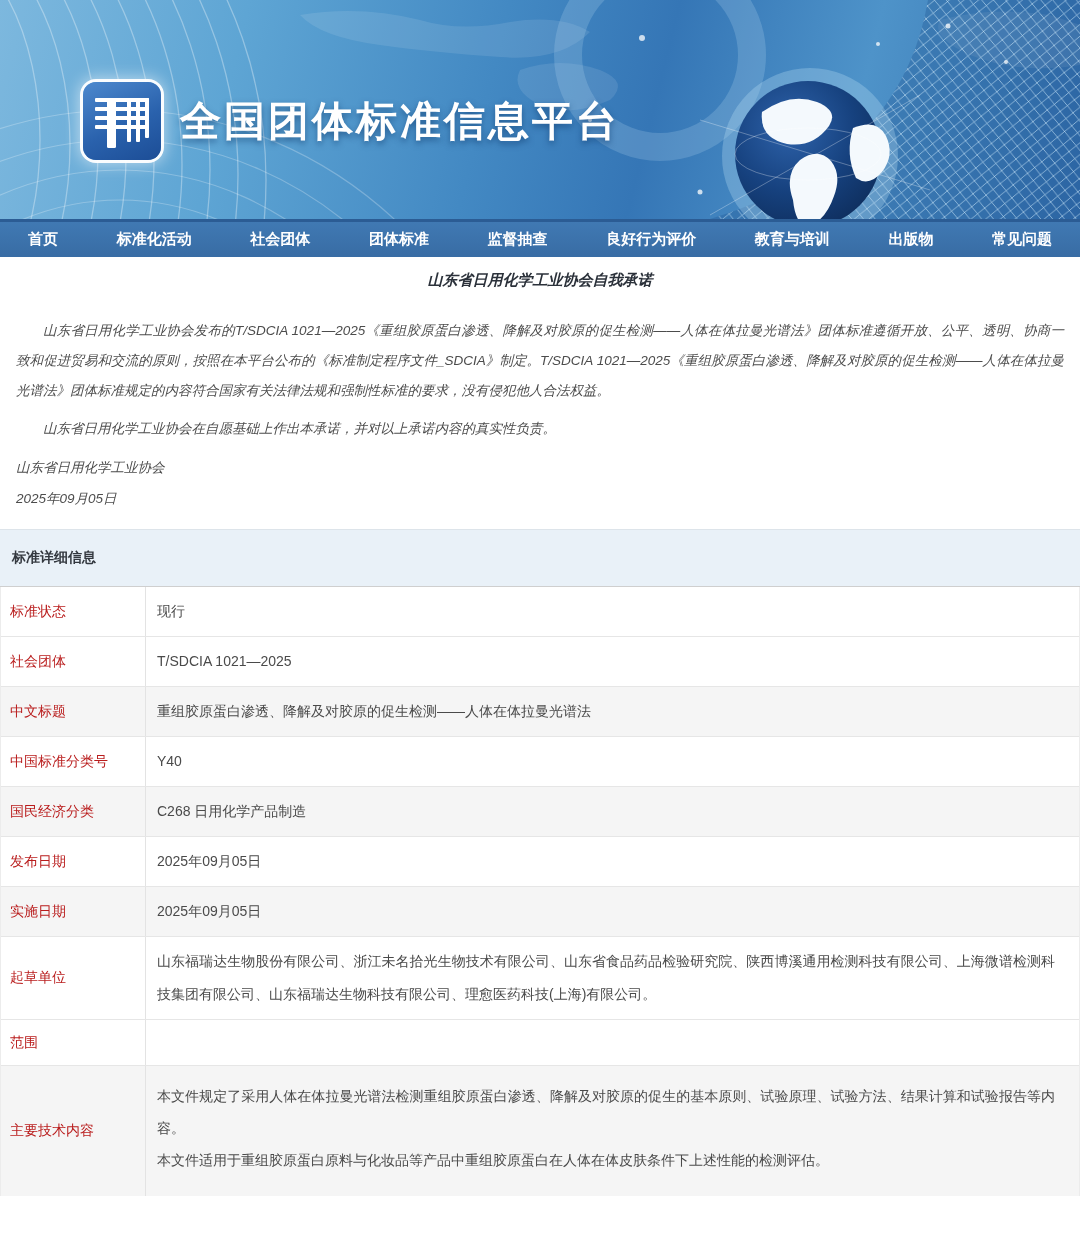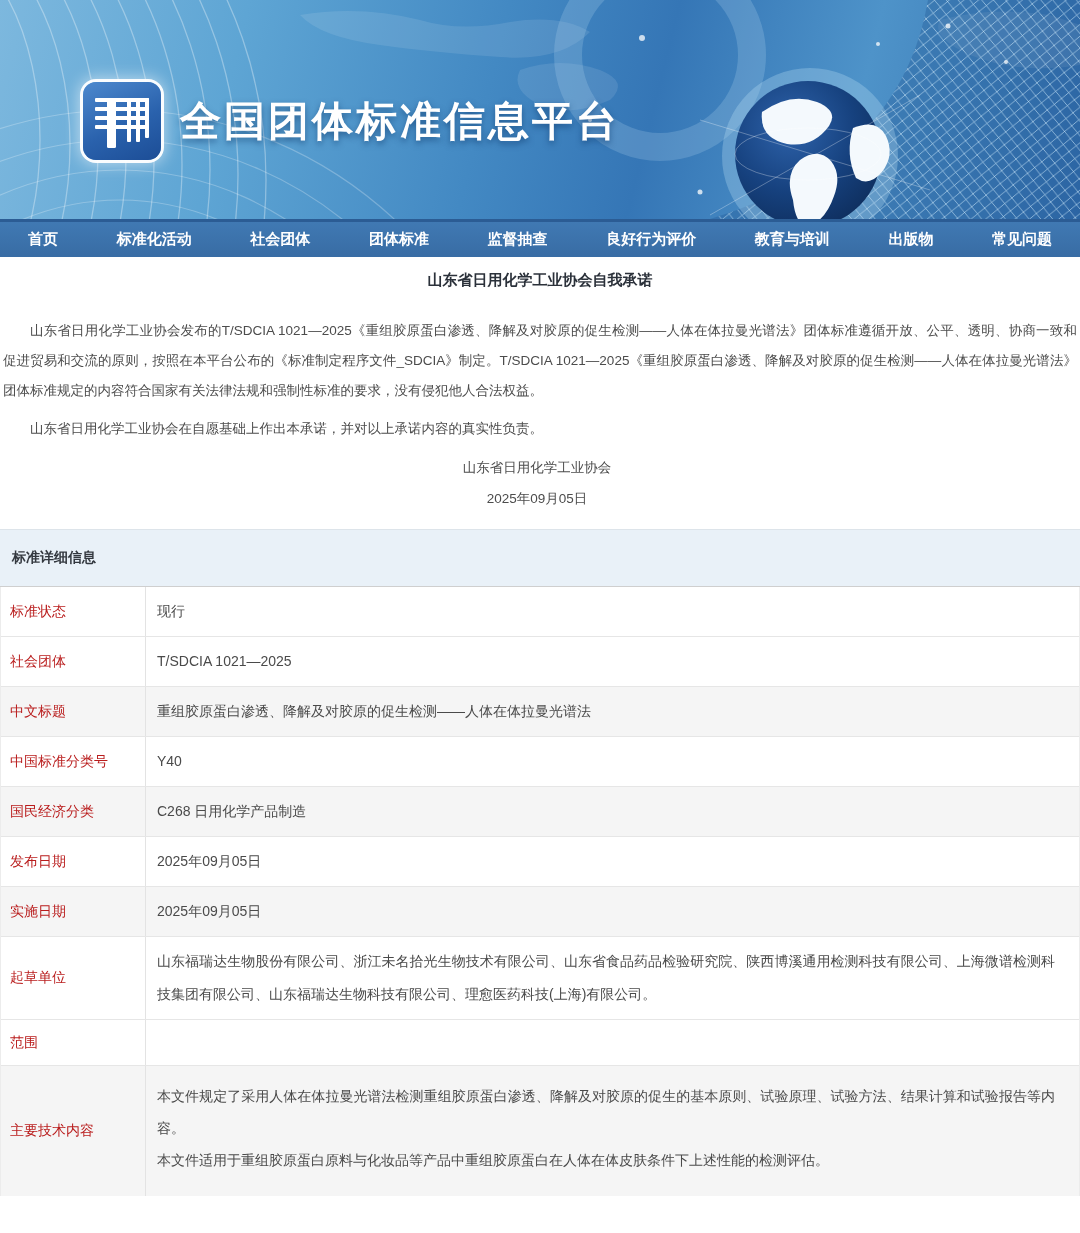--- a/index.html
+++ b/index.html
@@ -17,25 +17,25 @@
   .logo { position:absolute; left:83px; top:82px; width:78px; height:78px;
     border-radius:13px; background:linear-gradient(155deg,#4d89ce 0%,#2a62ad 55%,#1c4d96 100%);
     box-shadow:0 0 0 3px rgba(255,255,255,.95), 0 0 16px 4px rgba(255,255,255,.55); }
   .site-title { position:absolute; left:180px; top:94px; font-size:41px; font-weight:bold;
     color:#ffffff; letter-spacing:3px; text-shadow:0 3px 6px rgba(10,50,100,.55); white-space:nowrap; }
   
   .nav { width:1080px; height:35px; background:linear-gradient(#4079b3,#386ca4);
     display:flex; align-items:center; justify-content:space-between; padding:8px 28px; }
   .nav-item { color:#ffffff; font-size:15px; font-weight:bold; cursor:pointer; white-space:nowrap; }
   
-  .notice { padding:0 3px; }
+  .notice { padding:0 16px;font-style:italic; }
   .notice-title { margin-top:14px; text-align:center; font-size:15px; font-weight:bold; color:#2b313a; }
   .notice-body { margin-top:26px; font-size:13.5px; color:#4c4c4c; line-height:30px; text-align:justify; }
   .notice-body p { text-indent:2em; margin-bottom:8px; }
-  .notice-sign { margin-top:4px; text-align:center; font-size:13.5px; color:#4c4c4c;
+  .notice-sign { margin-top:4px; text-align:left; font-size:13.5px; color:#4c4c4c;
     line-height:31px; padding-right:6px; }
   
   .section-header { margin-top:15px; width:1080px; height:58px; background:#e9f1f8;
     border-top:1px solid #dde4ea; border-bottom:1px solid #cfcfcf;
     display:flex; align-items:center; padding-left:12px;
     font-size:14px; font-weight:bold; color:#33383f; }
   .detail-table { width:1080px; border-left:1px solid #ececec; border-right:1px solid #ececec; }
   .detail-row { display:flex; min-height:46px; border-bottom:1px solid #e6e6e6; background:#ffffff; }
   .detail-row.shaded { background:#f5f5f5; }
   .detail-label { width:145px; flex:0 0 145px; border-right:1px solid #e3e3e3;

